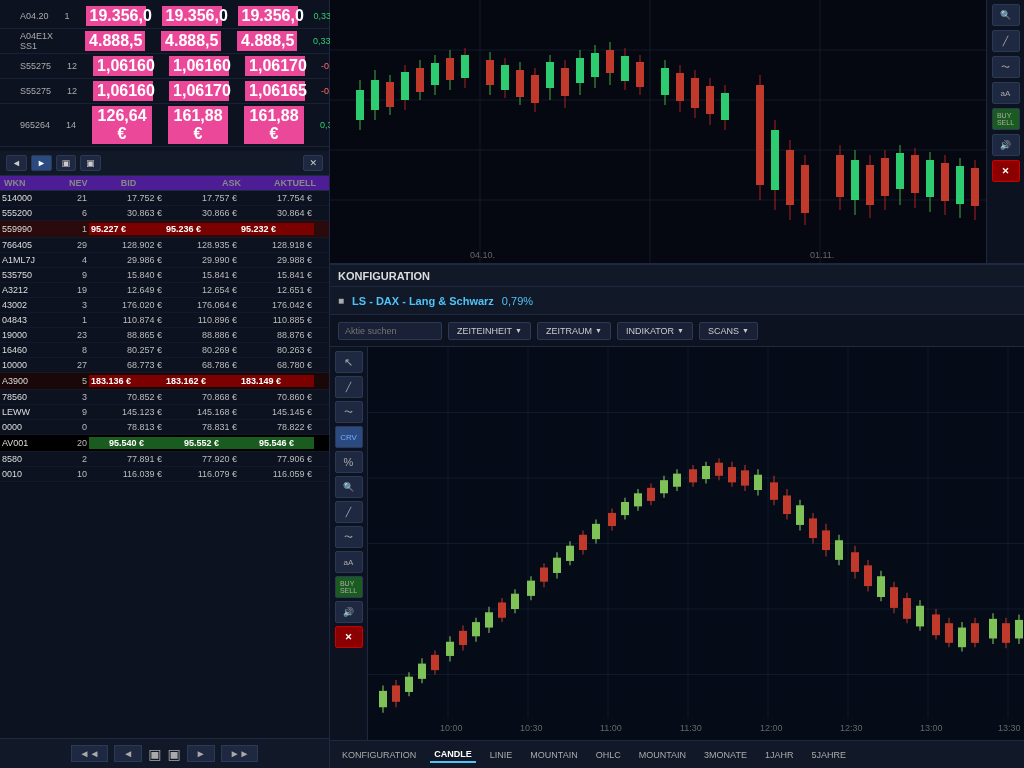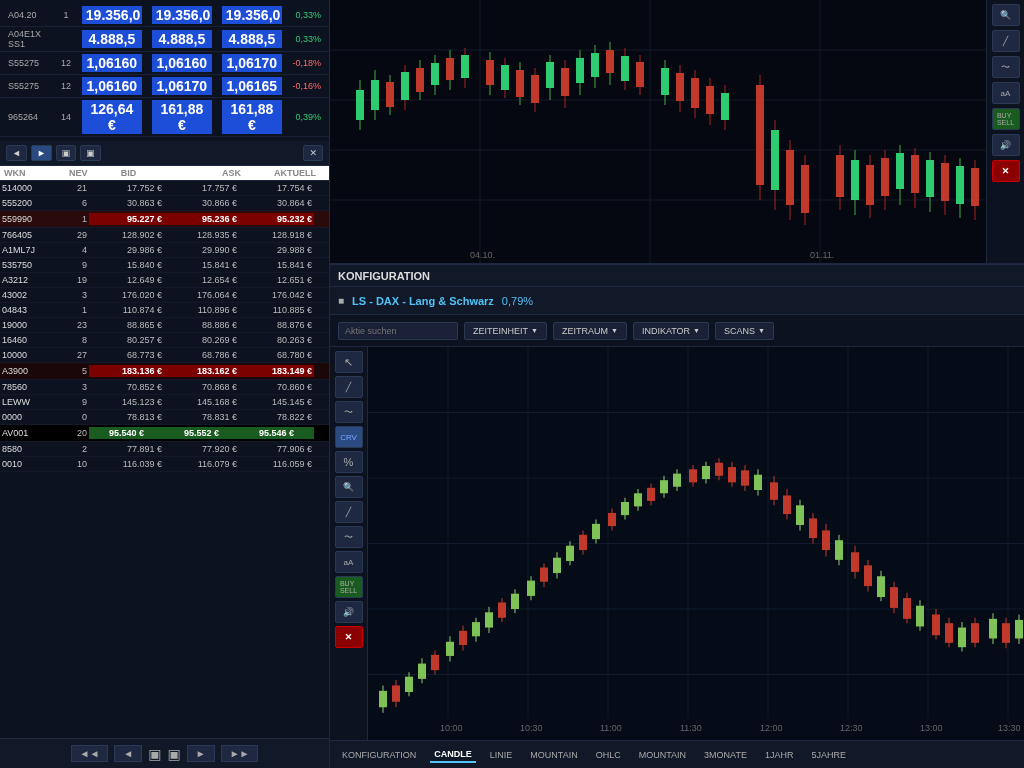--- a/index.html
+++ b/index.html
@@ -25,32 +25,32 @@
     }
 
     
     #ticker-area {
       background: #0d1220;
       padding: 4px 0;
     }
     .ticker-row {
       display: flex;
       align-items: center;
-      padding: 2px 8px;
+      padding: 2px 20px;
       font-size: 10px;
       border-bottom: 1px solid #1a2035;
-      gap: 10px;
+      gap: 16px;
     }
     .ticker-row .sym { color: #aaa; width: 65px; font-size: 9px; }
     .ticker-row .num { color: #aaa; width: 18px; font-size: 9px; text-align: center; }
     .ticker-val {
-      background: #1d4ed8;
+      background: #ec4899;
       color: #fff;
       padding: 1px 4px;
-      font-size: 14px;
+      font-size: 16px;
       font-weight: bold;
       min-width: 60px;
       text-align: center;
     }
     .ticker-pct { color: #ff6b6b; font-size: 9px; width: 45px; text-align: right; }
     .ticker-pct.green { color: #2ecc71; }
 
     
     #left-toolbar {
       display: flex;
@@ -73,37 +73,37 @@
 
     
     #watchlist {
       flex: 1;
       overflow: hidden;
     }
     .wl-header {
       display: grid;
       grid-template-columns: 65px 22px 75px 75px 75px 48px;
       padding: 2px 4px;
-      background: #ffffff;
+      background: #4c1d95;
       border-bottom: 1px solid #1e2840;
       font-size: 9px;
       color: #888;
       font-weight: bold;
     }
     .wl-row {
       display: grid;
       grid-template-columns: 65px 22px 75px 75px 75px 48px;
       padding: 2px 2px;
       border-bottom: 1px solid #131929;
       font-size: 9px;
       align-items: center;
     }
     .wl-cell { color: #bbb; text-align: right; padding-right: 2px; }
     .wl-cell.left { text-align: left; color: #ddd; }
-    .wl-cell.highlight-red { background: #7b0000; color: #fff; font-weight: bold; padding: 1px 2px; text-align: right; }
+    .wl-cell.highlight-red { background: #7b0000; color: #fff; font-weight: bold; padding: 1px 2px; text-align: left; }
     .wl-cell.highlight-green { background: #1a5c20; color: #fff; font-weight: bold; padding: 1px 2px; text-align: center; }
     .wl-cell.pct { text-align: right; }
     .pct-green { color: #2ecc71; }
 
     
     #bottom-toolbar {
       height: 30px;
       background: #111827;
       border-top: 1px solid #1e2840;
       display: flex;
@@ -220,21 +220,21 @@
       padding: 0 8px;
       gap: 6px;
       border-bottom: 1px solid #1e2840;
     }
     .search-box {
       background: #1a2035;
       border: 1px solid #2a3a55;
       color: #ccc;
       font-size: 9px;
       padding: 3px 6px;
-      width: 120px;
+      width: 104px;
       border-radius: 2px;
     }
     .dropdown-btn {
       background: #1a2035;
       border: 1px solid #2a3a55;
       color: #ccc;
       font-size: 9px;
       padding: 3px 8px;
       cursor: pointer;
       border-radius: 2px;

